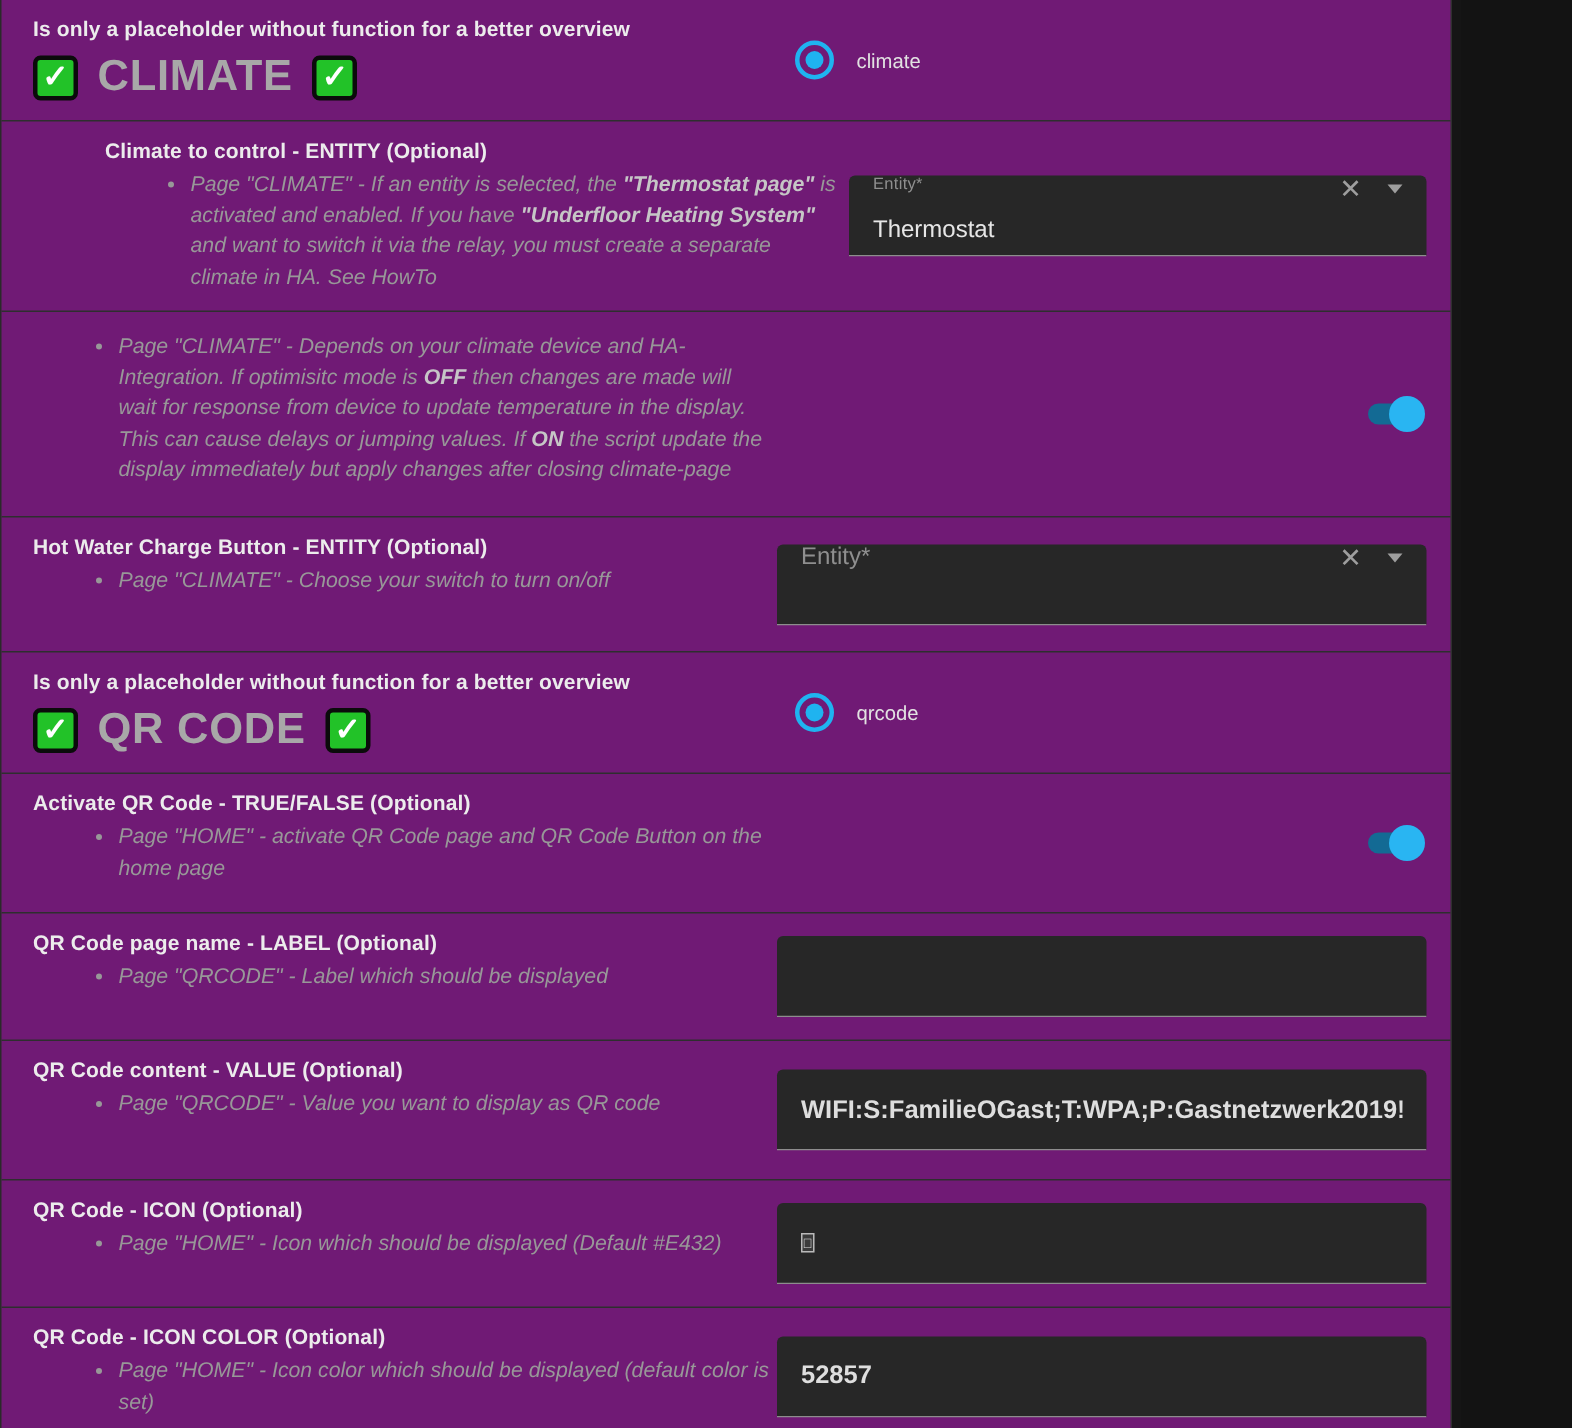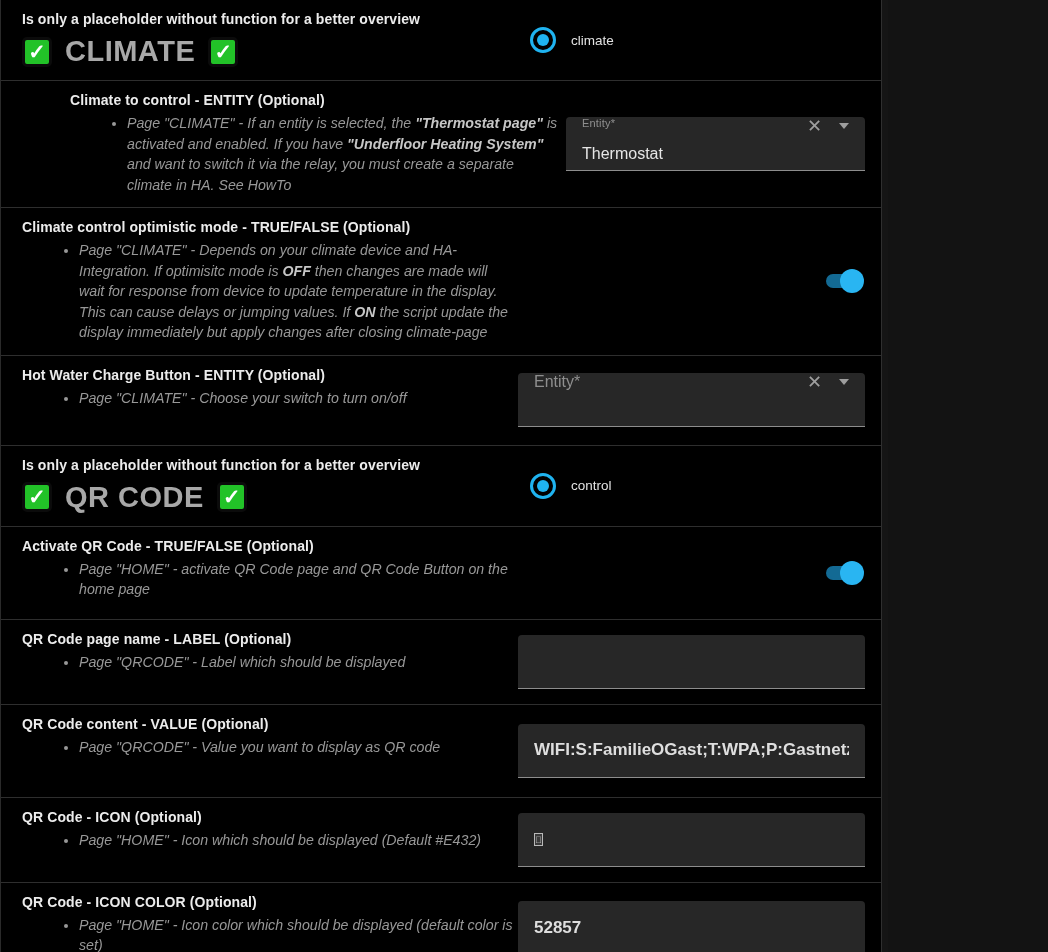--- a/index.html
+++ b/index.html
@@ -4,22 +4,22 @@
 <style>
   * { box-sizing: border-box; }
   html,body { margin:0; padding:0; }
   body {
     width:1048px; height:952px; overflow:hidden;
     background:#131313;
     font-family:"Liberation Sans", sans-serif;
     display:flex;
   }
   .card {
-    width:882px; height:952px;
-    background:#000000;
+    width:968px; height:952px;
+    background:#701a75;
     border-left:1px solid #2a2a2a;
     border-right:1px solid #2f2f2f;
   }
   .scroll-strip { width:6px; height:952px; background:#151515; }
 
   .row {
     display:flex; align-items:center;
     padding:0 16px 0 0;
     border-top:1px solid #2e2e2e;
   }
@@ -172,21 +172,20 @@
         <div class="sel-icons">
           <span class="clear-x">✕</span>
           <span class="caret-down"></span>
         </div>
       </div>
     </div>
   </section>
 
   <section class="row r3">
     <div class="row-left">
-      <div class="row-title">Climate control optimistic mode - TRUE/FALSE (Optional)</div>
       <ul class="bullets">
           <li>Page "CLIMATE" - Depends on your climate device and HA-Integration. If optimisitc mode is <b>OFF</b> then changes are made will wait for response from device to update temperature in the display. This can cause delays or jumping values. If <b>ON</b> the script update the display immediately but apply changes after closing climate-page</li>
         </ul>
     </div>
     <div class="row-right">
       <div class="toggle">
         <span class="track"></span>
         <span class="knob"></span>
       </div>
     </div>
@@ -219,21 +218,21 @@
         <span class="check-box">✓</span>
         <span class="heading-text">QR CODE</span>
         <span class="check-box">✓</span>
       </div>
     </div>
     <div class="row-right">
       <div class="radio-wrap">
         <span class="radio-outer">
             <span class="radio-dot"></span>
           </span>
-        <span class="radio-label">control</span>
+        <span class="radio-label">qrcode</span>
       </div>
     </div>
   </section>
 
   <section class="row r6">
     <div class="row-left">
       <div class="row-title">Activate QR Code - TRUE/FALSE (Optional)</div>
       <ul class="bullets">
           <li>Page "HOME" - activate QR Code page and QR Code Button on the home page</li>
         </ul>

